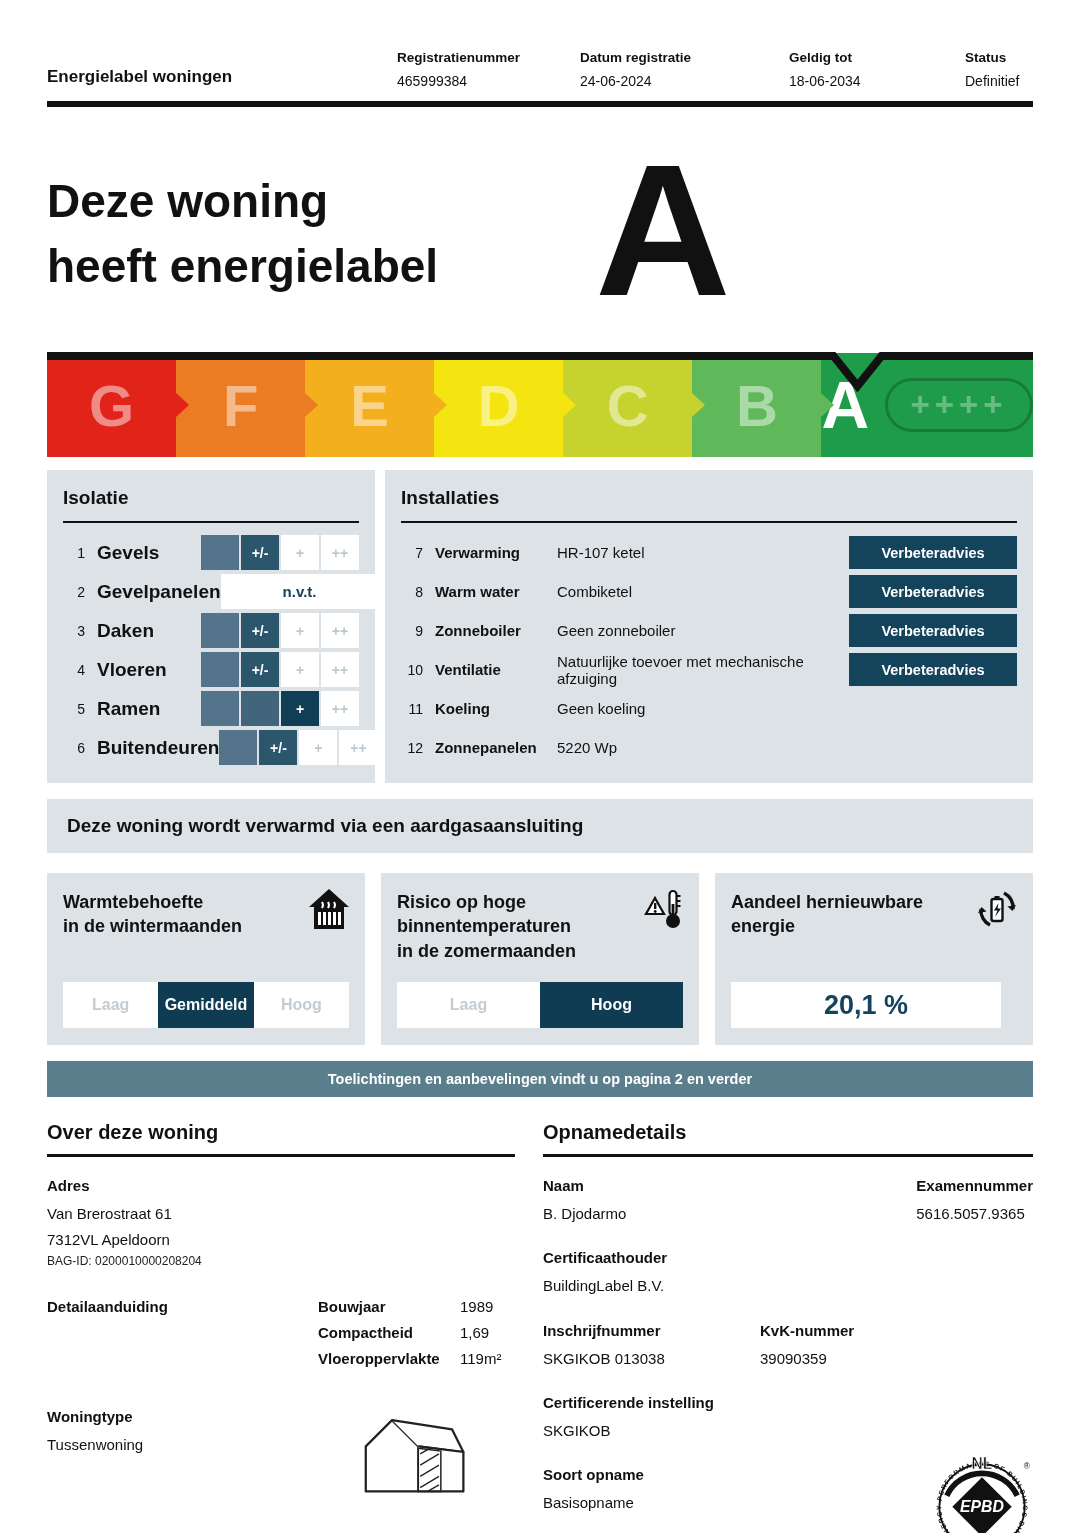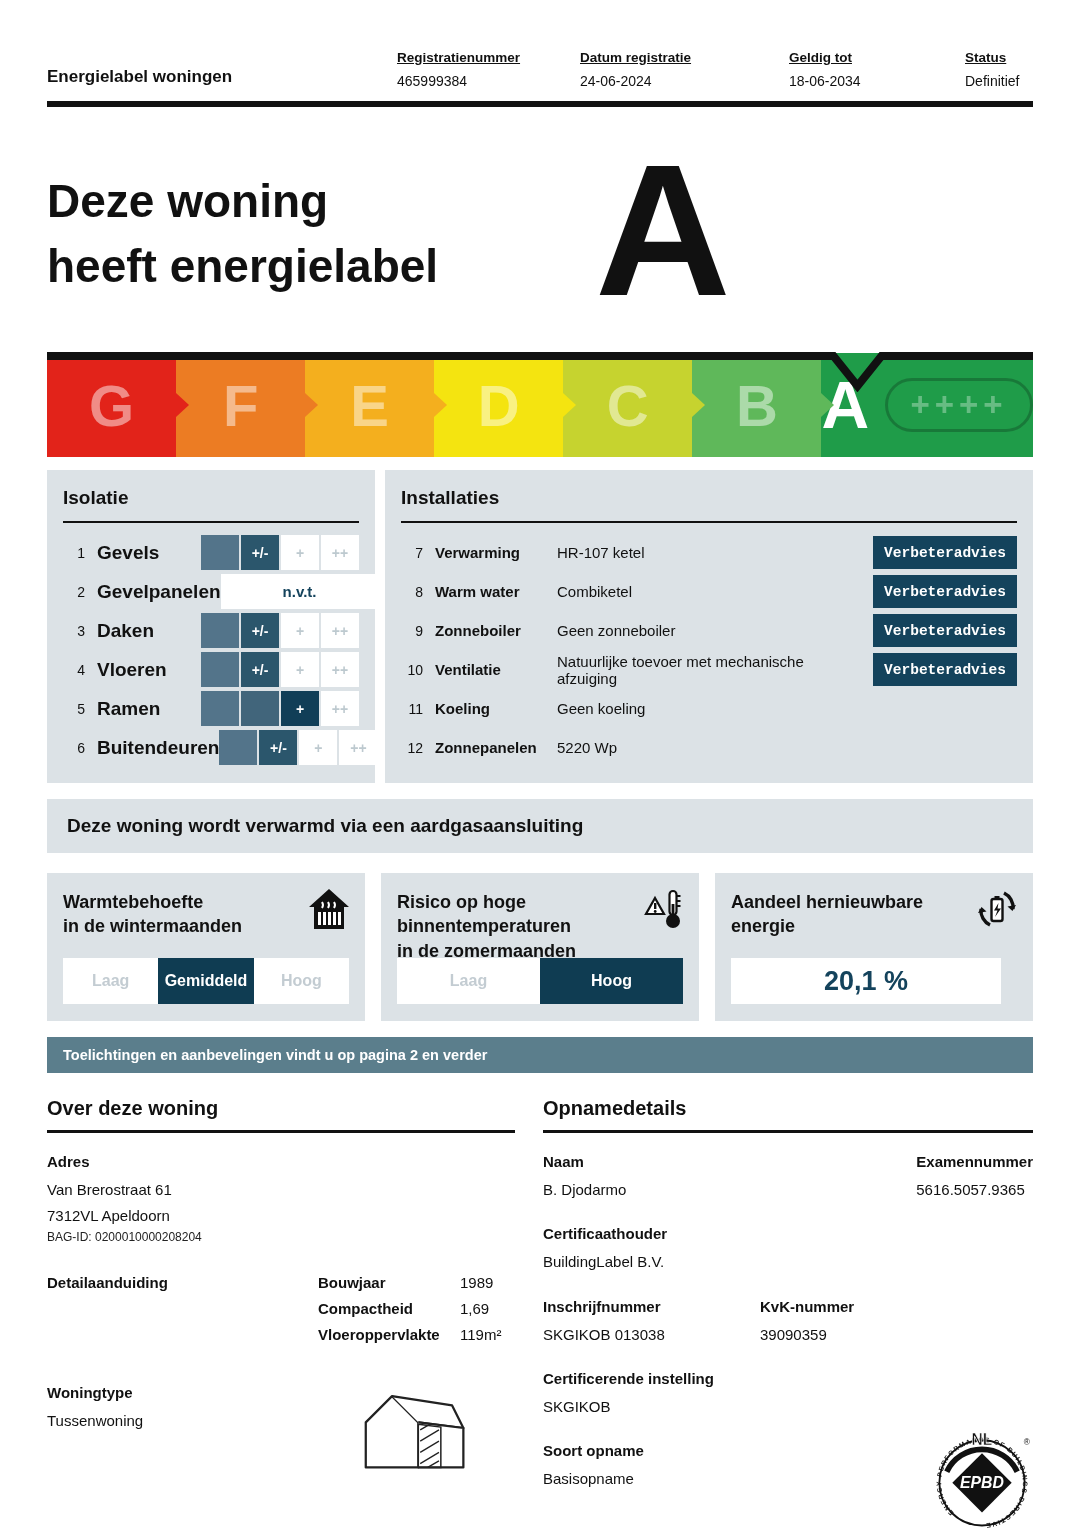--- a/index.html
+++ b/index.html
@@ -3,21 +3,21 @@
 <meta charset="utf-8">
 <style>
   * { margin:0; padding:0; box-sizing:border-box; }
   html,body { width:1080px; height:1533px; background:#fff; color:#111;
     font-family:"Liberation Sans", sans-serif; overflow:hidden; }
   .page { width:1080px; height:1533px; padding:50px 47px 0 47px; position:relative; }
 
   
   .doc-header { display:grid; grid-template-columns:350px 183px 209px 176px 1fr; align-items:end; }
   .doc-title { font-size:17px; font-weight:bold; padding-bottom:2px; }
-  .hfield .hlabel { font-size:13.5px; font-weight:bold; margin-bottom:8px;text-decoration:underline; }
+  .hfield .hlabel { font-size:13.5px; font-weight:bold; margin-bottom:8px; }
   .hfield .hvalue { font-size:14px; }
   .rule-thick { height:6px; background:#111; margin-top:12px; }
 
   
   .hero { display:flex; margin-top:50px; height:152px; }
   .hero-title { width:548px; font-size:46px; font-weight:bold; line-height:1.42; margin-top:12px; }
   .hero-letter { font-size:188px; font-weight:bold; line-height:0.78; letter-spacing:-2px; }
 
   
   .scale-wrap { position:relative; margin-top:44px; height:104px; display:flex; }
@@ -47,45 +47,45 @@
   .cell { width:38px; height:35px; display:flex; align-items:center; justify-content:center;
     font-weight:bold; font-size:14px; }
   .tone-mid  { background:var(--cell-mid,#53748a); }
   .tone-mid2 { background:var(--cell-mid2,#41657b); }
   .tone-dark { background:var(--cell-dark,#2b566c); color:#fff; }
   .tone-deep { background:var(--cell-deep,#113e57); color:#fff; }
   .tone-blank{ background:#fff; color:var(--blank-text,#bdc9cf); }
   .tone-nvt  { background:#fff; color:var(--navy,#14435c); flex:1; font-size:15px; }
   .inst-label { width:122px; flex:none; font-size:15px; font-weight:bold; }
   .inst-value { flex:1; font-size:15px; padding-right:8px; }
-  .advice-btn { width:144px; height:33px; flex:none; background:var(--navy,#14435c); color:#fff;
+  .advice-btn { width:168px; height:33px; flex:none; background:var(--navy,#14435c); color:#fff;
     font-size:14.5px; font-weight:bold; display:flex; align-items:center; justify-content:center;
-    border:none; cursor:pointer; font-family:Liberation Mono, monospace; }
+    border:none; cursor:pointer; font-family:Liberation Sans, sans-serif; }
 
   
   .heat-note { margin-top:16px; background:var(--panel,#dce2e6); padding:16px 20px;
     font-size:19px; font-weight:bold; }
 
   
   .boxes { display:flex; gap:16px; margin-top:20px; }
-  .ibox { flex:1; background:var(--panel,#dce2e6); position:relative; height:148px; padding:17px 16px; }
+  .ibox { flex:1; background:var(--panel,#dce2e6); position:relative; height:172px; padding:17px 16px; }
   .ibox-title { font-size:18px; font-weight:bold; line-height:1.35; padding-right:52px; }
   .ibox-title span { display:block; }
   .ibox-icon { position:absolute; top:15px; right:15px; }
   .segctl { position:absolute; left:16px; right:16px; bottom:17px; height:46px; display:flex; }
   .segopt { flex:1; display:flex; align-items:center; justify-content:center;
     font-size:16px; font-weight:bold; background:#fff; color:var(--muted,#c3ccd2); }
   .segopt.sel { background:var(--navy-sel,#0f3c52); color:#fff; }
   .pct-strip { position:absolute; left:16px; right:32px; bottom:17px; height:46px; background:#fff;
     display:flex; align-items:center; justify-content:center; font-size:27px; font-weight:bold;
     color:var(--navy,#14435c); }
 
   
   .note-bar { margin-top:16px; background:var(--slate,#5b7e8c); color:#fff; font-size:14.5px;
-    font-weight:bold; padding:10px 16px; }
+    font-weight:bold; padding:10px 16px;text-align:center; }
 
   
   .bottom { display:grid; grid-template-columns:468px 1fr; column-gap:28px; margin-top:24px; }
   .h2 { font-size:20px; font-weight:bold; }
   .rule-med { height:3px; background:#111; margin:10px 0 20px 0; }
   .lbl { font-size:15px; font-weight:bold; margin-bottom:7px; }
   .val { font-size:15px; line-height:1.75; }
   .bag { font-size:12px; color:#222; }
   .detail-row { display:flex; margin-top:30px; }
   .detail-left { width:271px; flex:none; }

